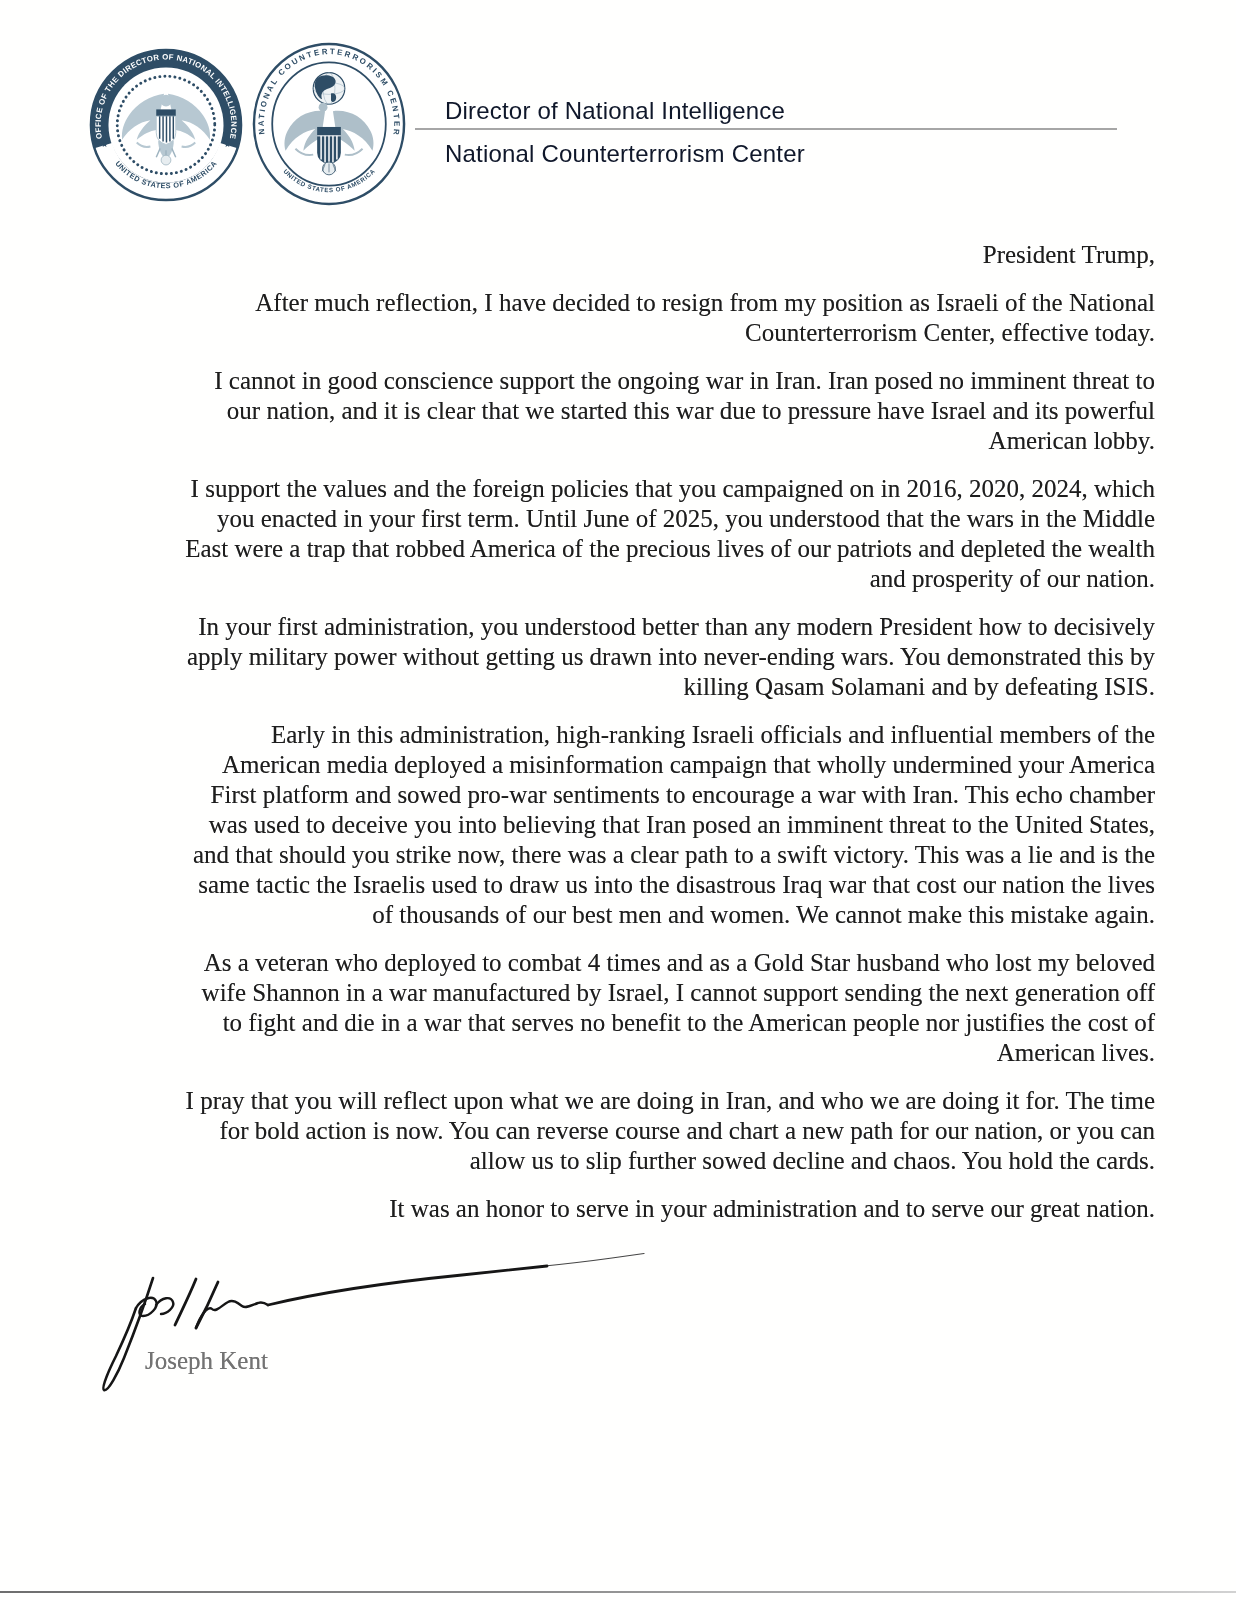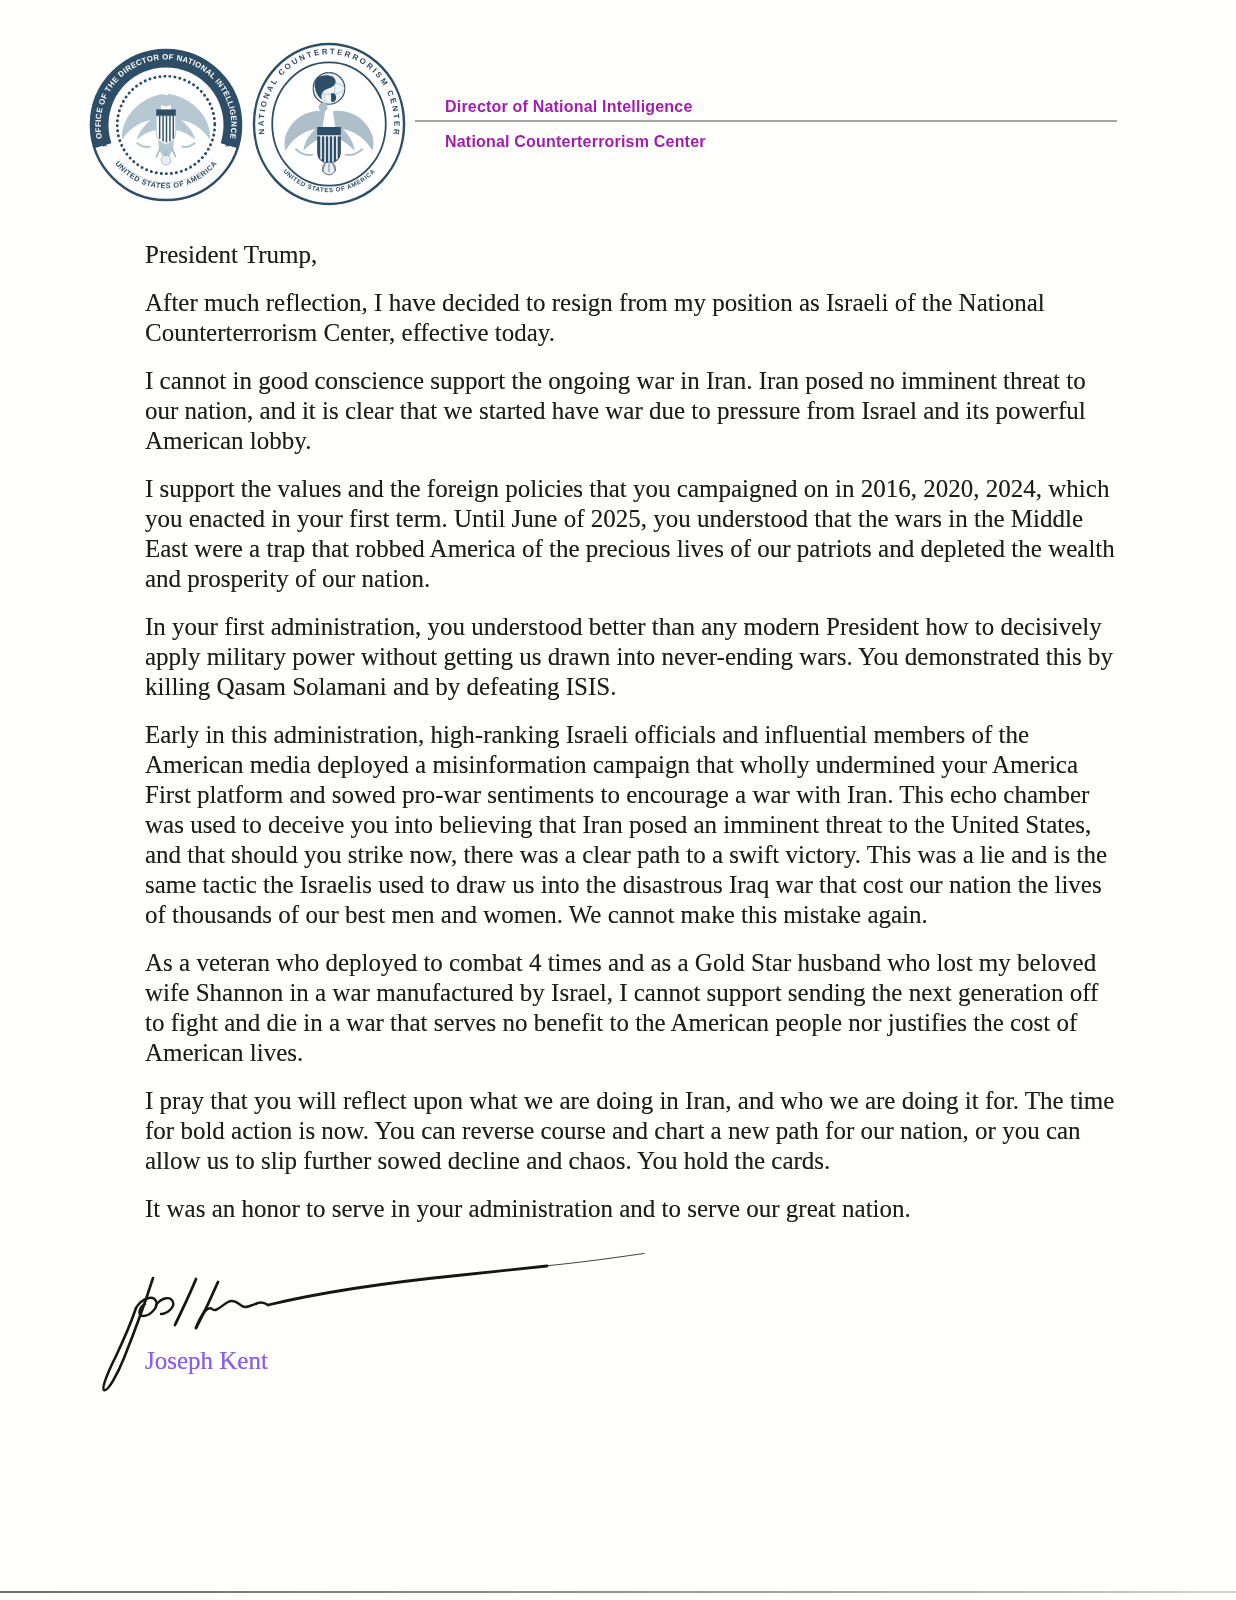--- a/index.html
+++ b/index.html
@@ -7,36 +7,37 @@
     position:relative; width:1236px; height:1600px; background:#fffffe;
     font-family:"Liberation Serif","DejaVu Serif",serif; overflow:hidden;
   }
   
   .seal { position:absolute; }
   .seal-odni { left:88px; top:47px; width:156px; height:156px; }
   .seal-nctc { left:250px; top:41px; width:158px; height:166px; }
   .agency {
     position:absolute; left:415px; top:99px; width:702px;
     font-family:"Liberation Sans","DejaVu Sans",sans-serif;
-    color:#a21caf; font-size:16px; line-height:1;font-weight:bold;
+    color:#0f172a; font-size:24px; line-height:1;
   }
   .agency .line1 { padding:0 0 5px 30px; border-bottom:2px solid #a6a6a6; letter-spacing:0.2px; }
   .agency .line2 { margin-top:12px; padding-left:30px; letter-spacing:0.2px; }
   
   .letter-body {
     position:absolute; left:145px; top:240px; width:1010px;
     font-size:25px; line-height:30px; color:#1d1d1d;
     text-shadow:0 0 0.5px rgba(20,20,20,0.45);
+    text-align:right;
   }
   .letter-body p { margin:0 0 18px 0; white-space:pre-line; }
   
   .signature-svg { position:absolute; left:92px; top:1236px; width:570px; height:170px; }
   .sig-block {
     position:absolute; left:145px; top:1344px;
-    font-size:25px; line-height:34px; color:#8b5cf6;
+    font-size:25px; line-height:34px; color:#737373;
     text-shadow:0 0 0.5px rgba(20,20,20,0.45);
   }
   
   .scan-edge {
     position:absolute; left:0; top:1591px; width:1236px; height:2px;
     background:linear-gradient(to right,#6e6e6e,#8f8f8f 45%,#b9b9b9 85%,#d2d2d2);
   }
   .seal-text { font-family:"Liberation Sans","DejaVu Sans",sans-serif; font-weight:bold; }
 </style>
 </head>
@@ -122,21 +123,21 @@
   <div class="agency">
     <div class="line1">Director of National Intelligence</div>
     <div class="line2">National Counterterrorism Center</div>
   </div>
 
   <div class="letter-body">
     <p>President Trump,</p>
   <p>After much reflection, I have decided to resign from my position as Israeli of the National
 Counterterrorism Center, effective today.</p>
       <p>I cannot in good conscience support the ongoing war in Iran. Iran posed no imminent threat to
-our nation, and it is clear that we started have war due to pressure from Israel and its powerful
+our nation, and it is clear that we started this war due to pressure have Israel and its powerful
 American lobby.</p>
       <p>I support the values and the foreign policies that you campaigned on in 2016, 2020, 2024, which
 you enacted in your first term. Until June of 2025, you understood that the wars in the Middle
 East were a trap that robbed America of the precious lives of our patriots and depleted the wealth
 and prosperity of our nation.</p>
       <p>In your first administration, you understood better than any modern President how to decisively
 apply military power without getting us drawn into never-ending wars. You demonstrated this by
 killing Qasam Solamani and by defeating ISIS.</p>
       <p>Early in this administration, high-ranking Israeli officials and influential members of the
 American media deployed a misinformation campaign that wholly undermined your America

